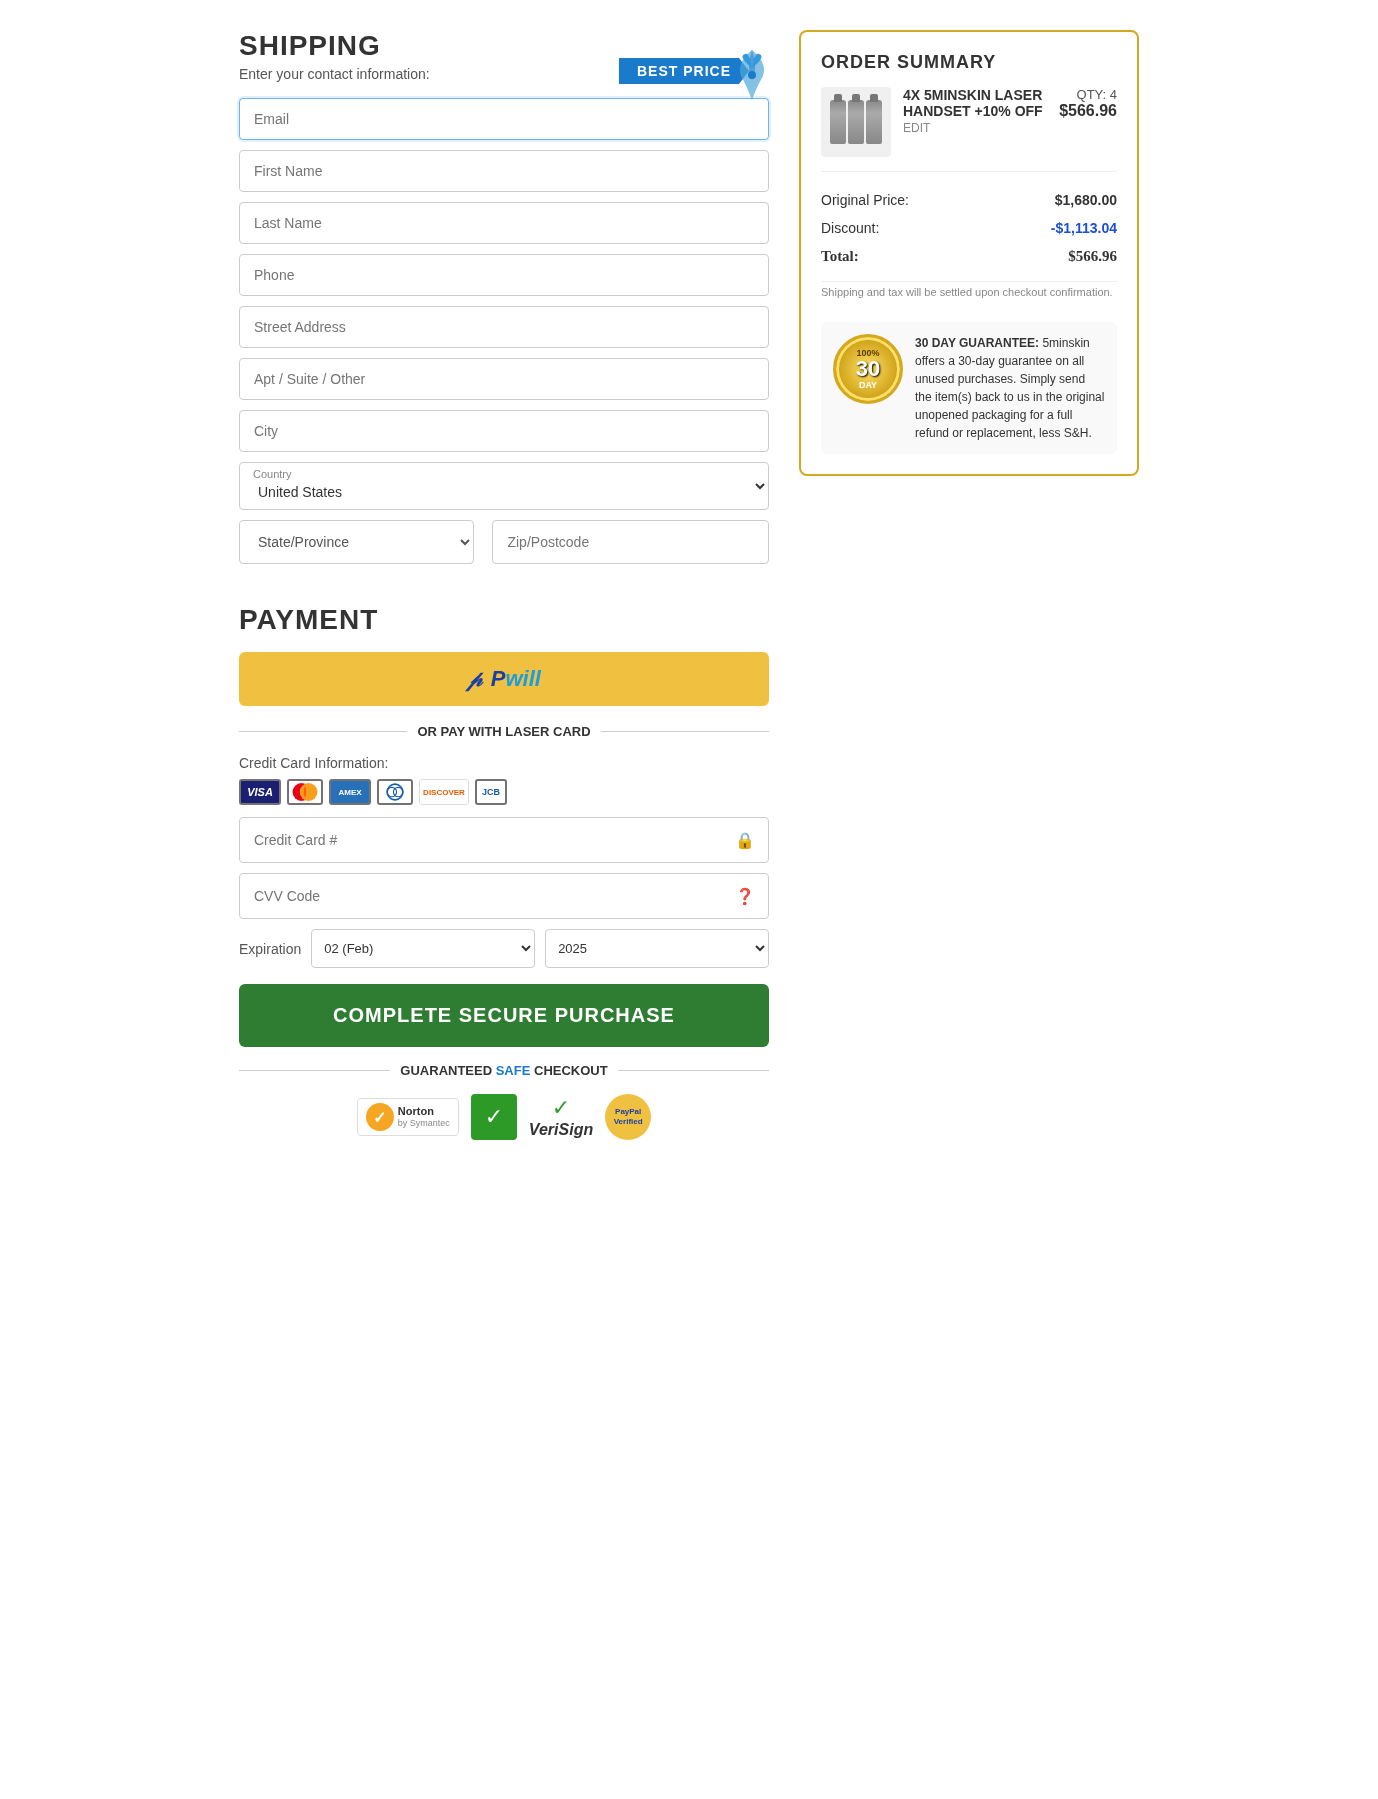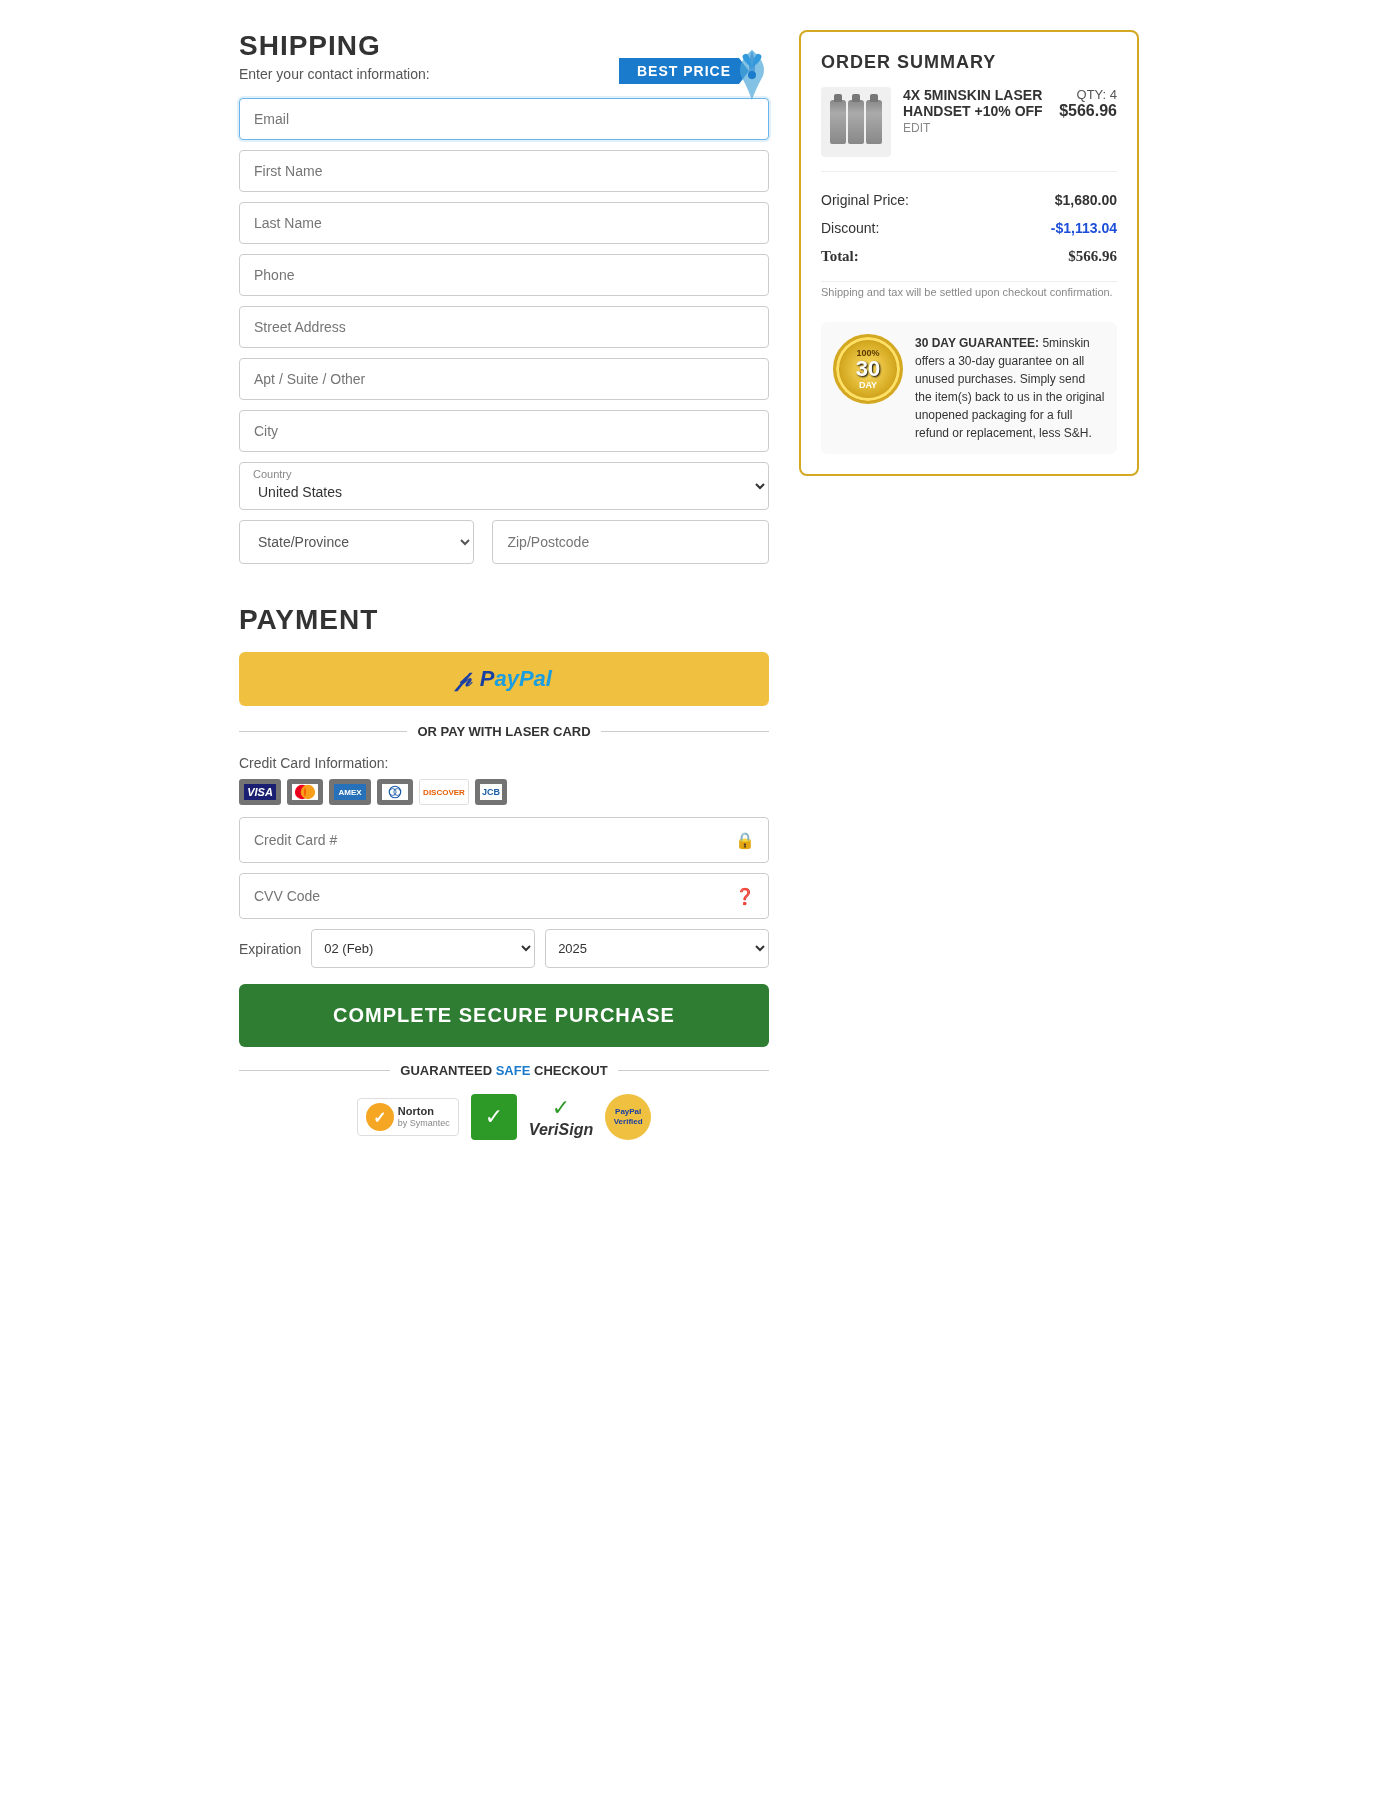--- a/index.html
+++ b/index.html
@@ -172,21 +172,21 @@
     }
     .card-icons {
       display: flex;
       gap: 6px;
       margin-bottom: 12px;
       align-items: center;
     }
     .card-icon {
       height: 26px;
       border-radius: 3px;
-      border: 5px solid #737373;
+      border: 2px solid #737373;
       display: flex;
       align-items: center;
       justify-content: center;
       font-size: 9px;
       font-weight: bold;
       padding: 0 5px;
     }
     .card-icon.visa { background: #1a1f71; color: #fff; font-size: 11px; font-style: italic; font-weight: 900; width: 42px; }
     .card-icon.mc { background: #fff; padding: 0; overflow: hidden; width: 36px; }
     .card-icon.amex { background: #2671b9; color: #fff; font-size: 8px; width: 42px; }
@@ -549,21 +549,21 @@
         <input class="zip-field" type="text" placeholder="Zip/Postcode" style="">
       </div>
     </div>
 
     <div class="payment-section">
       <h2 class="payment-title">PAYMENT</h2>
 
       <button class="paypal-btn">
         <span style="font-size:22px; font-style:italic; font-weight:900; color:#1a3fa3;">𝓅</span>
         <span style="font-style:italic; font-weight:900; font-size:22px;">
-          <span style="color:#1a3fa3;">P</span><span style="color:#1a9de1;">ayPal</span>
+          <span style="color:#1a3fa3;">P</span><span style="color:#1a9de1;">will</span>
         </span>
       </button>
 
       <div class="divider-row">
         <div class="divider-line"></div>
         <span class="divider-text">OR PAY WITH LASER CARD</span>
         <div class="divider-line"></div>
       </div>
 
       <p class="credit-card-label">Credit Card Information:</p>

